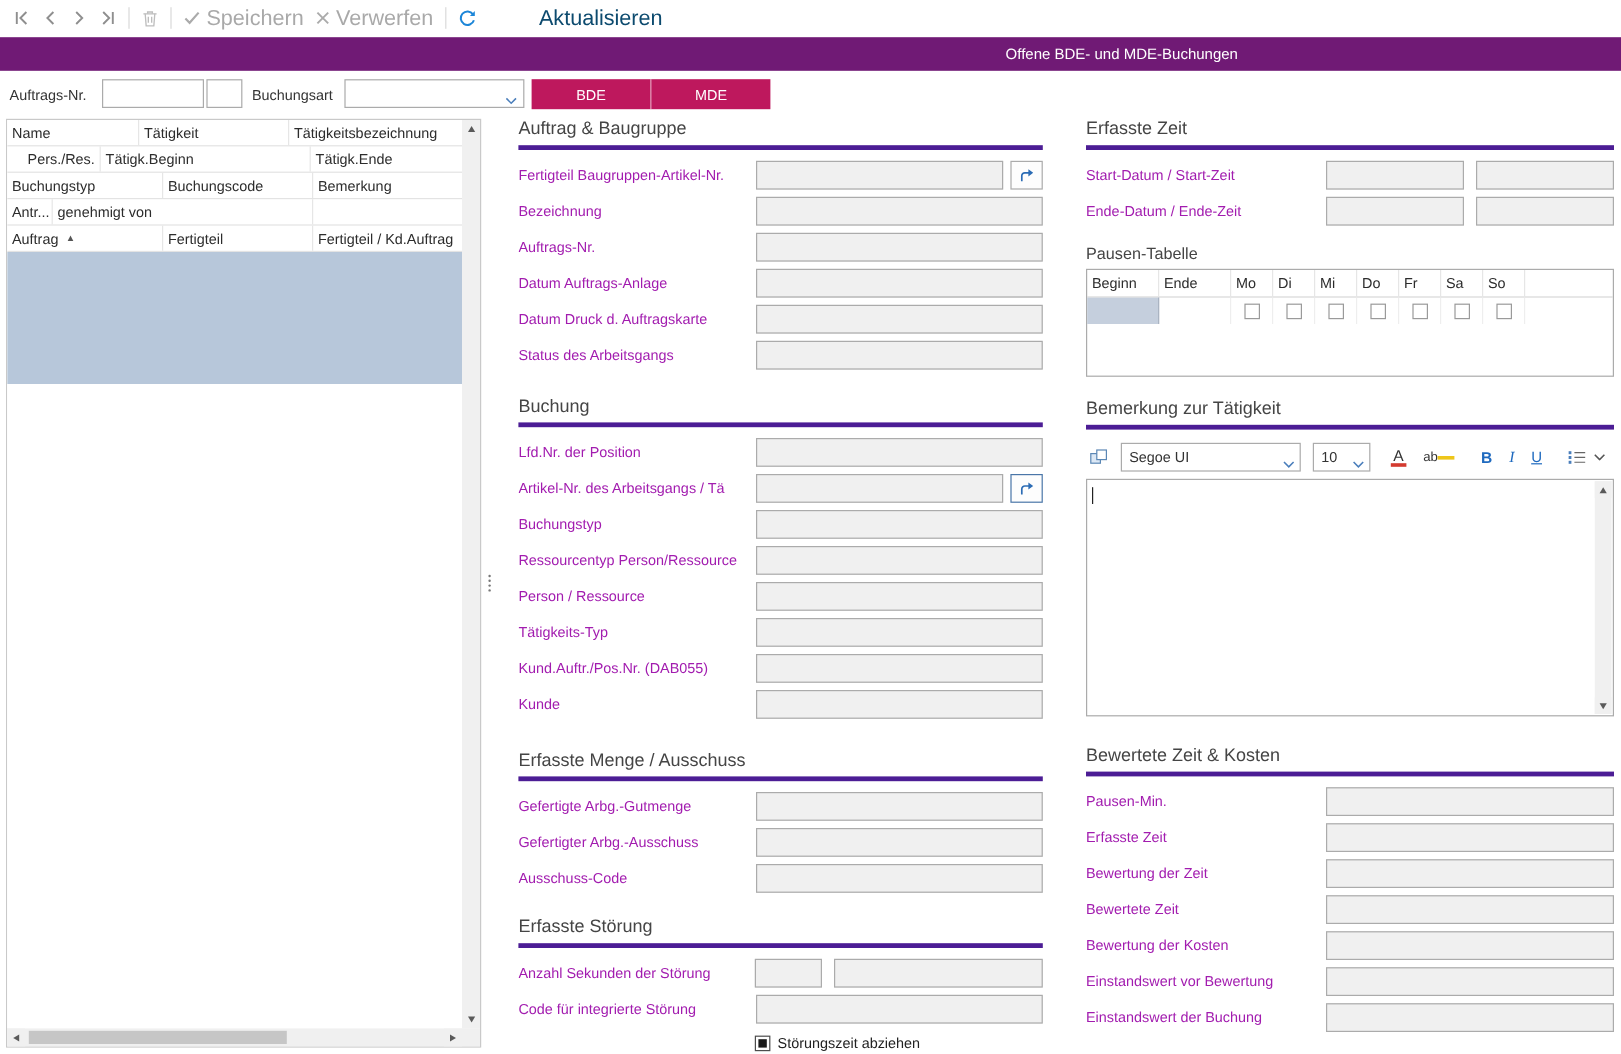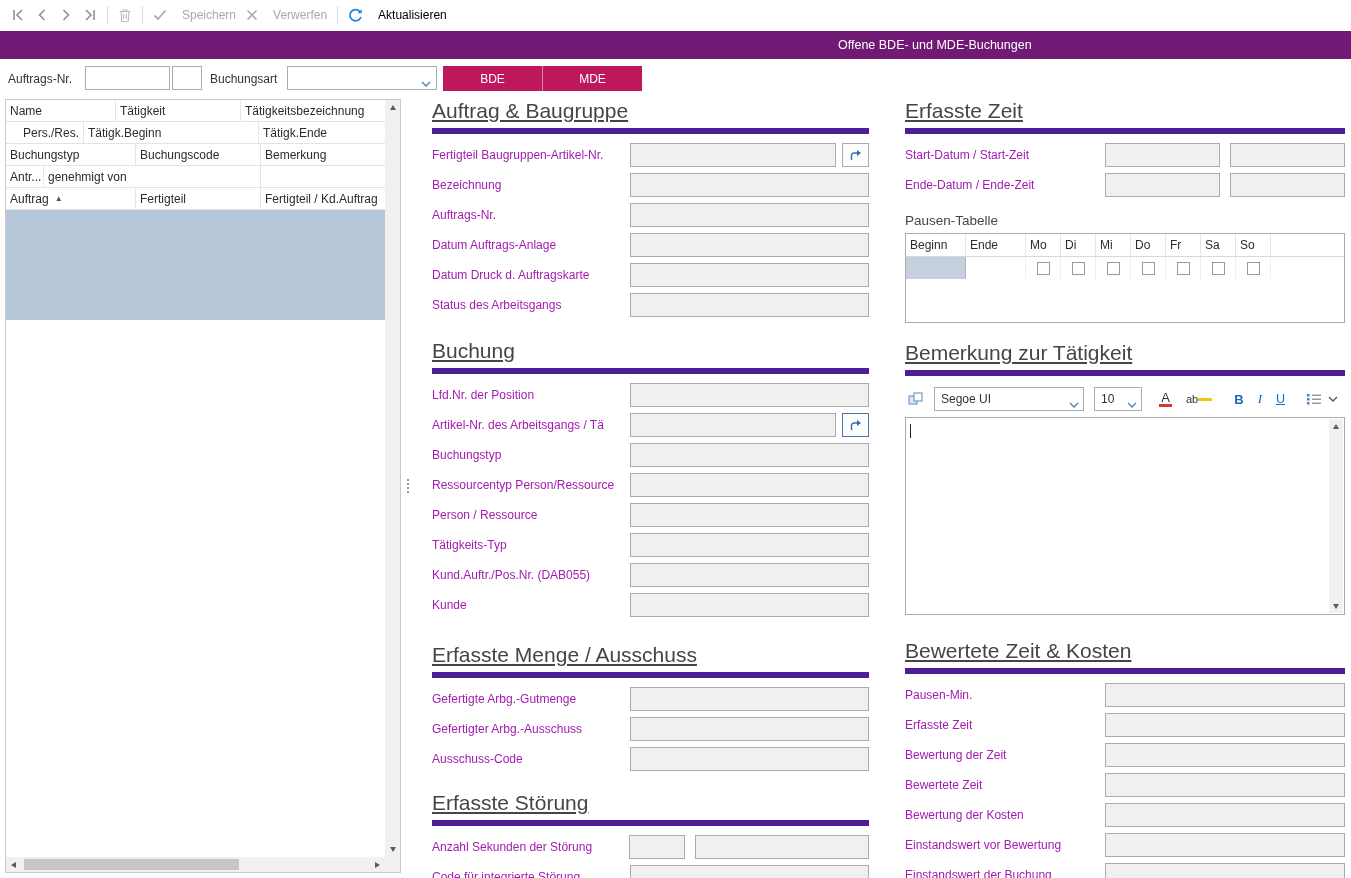--- a/index.html
+++ b/index.html
@@ -1,24 +1,24 @@
 <!DOCTYPE html>
 <html><head>
 <meta charset="utf-8">
 <style>
   html,body{margin:0;padding:0;}
   body{font-family:"Liberation Sans",sans-serif;background:#fff;}
   .app{position:relative;width:1351px;height:878px;background:#fff;overflow:hidden;font-size:12px;color:#333;}
 
   
   .toolbar{position:absolute;left:0;top:0;width:100%;height:30px;display:flex;align-items:center;padding-left:6px;box-sizing:border-box;background:#fff;}
-  .tbtn{display:flex;align-items:center;gap:15px;height:24px;padding:0 5px;background:none;border:none;font:inherit;font-size:12px;cursor:default;}
+  .tbtn{display:flex;align-items:center;gap:5px;height:24px;padding:0 5px;background:none;border:none;font:inherit;font-size:18px;cursor:default;}
   .tbtn span.lbl{white-space:nowrap;}
   .tbtn.disabled span.lbl{color:#a9a9a9;}
-  .tbtn.enabled span.lbl{color:#000000;}
+  .tbtn.enabled span.lbl{color:#0c4a6e;margin-left:47px;}
   .ic{display:flex;align-items:center;}
   .tsep{width:1px;height:18px;background:#dadada;margin:0 5px;}
 
   
   .titlebar{position:absolute;left:0;top:31px;width:100%;height:28px;background:#701a75;}
   .titlebar .ttl{position:absolute;left:838px;top:7px;color:#fff;font-size:12.5px;white-space:nowrap;}
 
   
   .filterbar{position:absolute;left:0;top:59px;width:100%;height:40px;}
   .flabel{position:absolute;font-size:12px;color:#333;top:13px;white-space:nowrap;}
@@ -56,21 +56,21 @@
   .tri.down{border-left:3.5px solid transparent;border-right:3.5px solid transparent;border-top:5px solid #5a5a5a;}
   .tri.left{border-top:3.5px solid transparent;border-bottom:3.5px solid transparent;border-right:5px solid #5a5a5a;}
   .tri.right{border-top:3.5px solid transparent;border-bottom:3.5px solid transparent;border-left:5px solid #5a5a5a;}
 
   .splitter{position:absolute;left:404px;top:477px;width:8px;height:22px;cursor:col-resize;}
   .splitter i{display:block;width:2px;height:2px;background:#777;border-radius:50%;margin:2px auto;}
 
   
   .colc{position:absolute;left:432px;top:99px;width:437px;}
   .colr{position:absolute;left:905px;top:99px;width:440px;}
-  .stitle{font-size:21px;color:#454545;padding-bottom:5px;border-bottom:6px solid #4c1d95;margin-bottom:9px;white-space:nowrap;text-decoration:underline;}
+  .stitle{font-size:15px;color:#454545;padding-bottom:5px;border-bottom:4px solid #4c1d95;margin-bottom:9px;white-space:nowrap;}
   .frow{display:flex;align-items:center;height:24px;margin-bottom:6px;}
   .frow .lbl{flex:1;font-size:12px;color:#a21caf;white-space:nowrap;overflow:hidden;padding-right:21px;}
   .inp{background:#f0f0f0;border:1px solid #ababab;height:24px;box-sizing:border-box;outline:none;font:inherit;padding:0 4px;flex:none;}
   .w239{width:239px;} .w240{width:240px;} .w206{width:206px;} .w115{width:115px;} .w56{width:56px;} .w174{width:174px;}
   .ml10{margin-left:10px;}
   .openbtn{width:27px;height:24px;margin-left:6px;border:1px solid #ababab;background:#fdfdfd;display:flex;align-items:center;justify-content:center;box-sizing:border-box;padding:0;}
   .openbtn.focus{border:1px solid #4a76a8;}
   .secgap18{margin-top:18px;} .secgap20{margin-top:20px;} .secgap22{margin-top:22px;} .secgap24{margin-top:24px;} .secgap26{margin-top:26px;}
   .chkrow{display:flex;align-items:center;margin-top:9px;}
   .cb-ind{position:relative;width:13px;height:13px;border:1px solid #4d4d4d;background:#fff;box-sizing:border-box;flex:none;}

